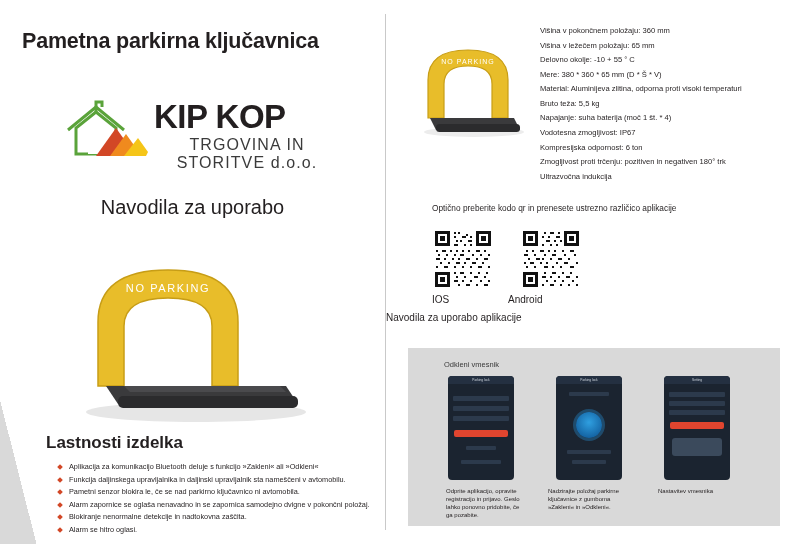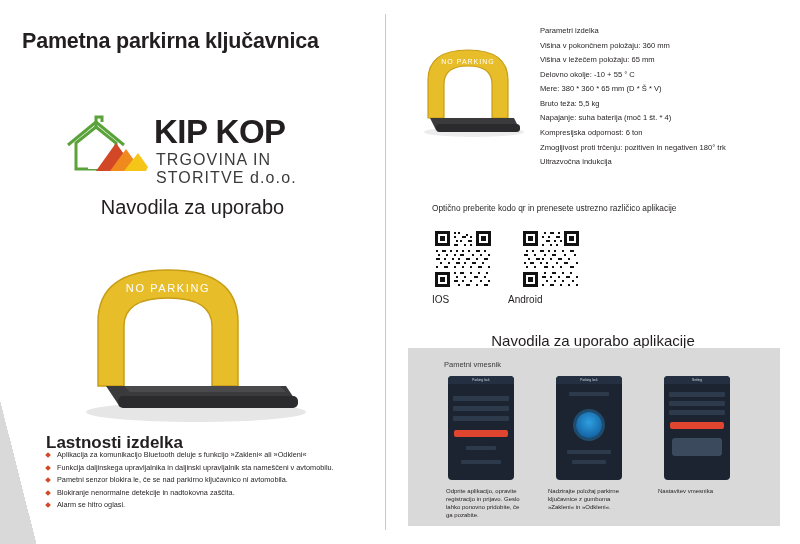--- a/index.html
+++ b/index.html
@@ -25,21 +25,21 @@
     position:absolute;left:0;top:0;width:385px;height:544px;
   }
   .title{
     position:absolute;left:22px;top:28px;width:350px;
     font-size:21.5px;font-weight:bold;line-height:1.24;
     letter-spacing:-0.2px;
   }
   .title .l2{display:block;padding-left:34px;}
   
   .logo-wrap{
-    position:absolute;left:66px;top:107px;width:272px;height:68px;
+    position:absolute;left:66px;top:92px;width:272px;height:68px;text-align:center;
   }
   .logo-mark{
     position:absolute;left:0;top:2px;width:86px;height:62px;
   }
   .logo-text{
     position:absolute;left:88px;top:6px;
     font-size:33px;font-weight:bold;letter-spacing:-0.5px;color:#231f20;
   }
   .logo-sub{
     position:absolute;left:90px;top:44px;
@@ -53,21 +53,21 @@
   .photo{
     position:absolute;left:36px;top:236px;width:310px;height:190px;
   }
   
   .feat-title{
     position:absolute;left:46px;top:433px;
     font-size:17px;font-weight:bold;color:#231f20;
   }
   .feat-list{
     position:absolute;left:46px;top:450px;width:318px;
-    margin:0;padding:0;list-style:none;
+    margin:12px;padding:0;list-style:none;
   }
   .feat-list li{
     position:relative;padding-left:11px;margin-bottom:3.5px;
     font-size:7.3px;line-height:1.25;color:#231f20;
   }
   .feat-list li::before{
     content:"";position:absolute;left:0;top:3px;
     width:4px;height:4px;background:#d24726;
     transform:rotate(45deg);
   }
@@ -103,22 +103,22 @@
   .qr-ios{left:0;top:0;}
   .qr-and{left:88px;top:0;}
   .qr-label{
     position:absolute;top:66px;width:62px;text-align:left;
     font-size:10px;color:#231f20;
   }
   .qr-label.ios{left:0;}
   .qr-label.and{left:76px;}
   
   .app-title{
-    position:absolute;left:0;top:332px;width:414px;text-align:center;
-    font-size:15px;color:#231f20;
+    position:absolute;left:0;top:312px;width:414px;text-align:left;
+    font-size:10px;color:#231f20;
   }
   .app-panel{
     position:absolute;left:22px;top:348px;width:372px;height:178px;
     background:#d9d9d9;
   }
   .panel-head{
     position:absolute;left:36px;top:12px;
     font-size:7.5px;color:#3a3a3a;
   }
   .phone{
@@ -202,47 +202,49 @@
         <rect x="82" y="160" width="180" height="12" rx="5" fill="#2b2b2d"></rect>
         <path d="M88 150 L244 150 L250 156 L94 156 Z" fill="#4a4a4d"></path>
       </svg>
     </div>
 
     <div class="feat-title">Lastnosti izdelka</div>
     <ul class="feat-list">
       <li>Aplikacija za komunikacijo Bluetooth deluje s funkcijo »Zakleni« ali »Odkleni«</li>
       <li>Funkcija daljinskega upravljalnika in daljinski upravljalnik sta nameščeni v avtomobilu.</li>
       <li>Pametni senzor blokira le, če se nad parkirno ključavnico ni avtomobila.</li>
+      <li>Alarm zapornice se oglaša nenavadno in se zapornica samodejno dvigne v pokončni položaj.</li>
       <li>Blokiranje nenormalne detekcije in nadtokovna zaščita.</li>
       <li>Alarm se hitro oglasi.</li>
     </ul>
 
     <div class="wedge"></div>
   </div>
 
   <div class="right">
 
     <div class="lockimg">
       <svg width="132" height="110" viewBox="0 0 132 110">
         <path d="M26 84 L26 46 Q26 16 66 16 Q106 16 106 46 L106 84 L90 84 L90 50 Q90 32 66 32 Q42 32 42 50 L42 84 Z" fill="#e8bd2a" stroke="#c79d16" stroke-width="1.2"></path>
         <text x="66" y="30" font-family="Liberation Sans, sans-serif" font-size="7" fill="#ffffff" text-anchor="middle" letter-spacing="1">NO PARKING</text>
         <ellipse cx="72" cy="98" rx="50" ry="5" fill="#ececec"></ellipse>
         <path d="M28 84 L112 84 L118 96 L34 96 Z" fill="#3a3a3c"></path>
         <rect x="34" y="90" width="84" height="8" rx="3.5" fill="#2b2b2d"></rect>
       </svg>
     </div>
 
     <div class="spec-list">
-      <div>Parametri izdelka</div>
       <div>Višina v pokončnem položaju: 360 mm</div>
       <div>Višina v ležečem položaju: 65 mm</div>
       <div>Delovno okolje: -10 + 55 ° C</div>
       <div>Mere: 380 * 360 * 65 mm (D * Š * V)</div>
+      <div>Material: Aluminijeva zlitina, odporna proti visoki temperaturi</div>
       <div>Bruto teža: 5,5 kg</div>
       <div>Napajanje: suha baterija (moč 1 št. * 4)</div>
+      <div>Vodotesna zmogljivost: IP67</div>
       <div>Kompresijska odpornost: 6 ton</div>
       <div>Zmogljivost proti trčenju: pozitiven in negativen 180° trk</div>
       <div>Ultrazvočna indukcija</div>
     </div>
 
     <div class="qr-intro">Optično preberite kodo qr in prenesete ustrezno različico aplikacije</div>
 
     <div class="qr-row">
       <div class="qr qr-ios">
         <svg width="62" height="62" viewBox="0 0 62 62">
@@ -403,21 +405,21 @@
           </g>
         </svg>
       </div>
       <div class="qr-label ios">IOS</div>
       <div class="qr-label and">Android</div>
     </div>
 
     <div class="app-title">Navodila za uporabo aplikacije</div>
 
     <div class="app-panel">
-      <div class="panel-head">Pametni vmesnik</div>
+      <div class="panel-head">Odkleni vmesnik</div>
 
       <div class="phone ph1">
         <div class="ph-bar">
           <span>Parking lock</span>
         </div>
         <div class="ph-row" style="top:20px;"></div>
         <div class="ph-row" style="top:30px;"></div>
         <div class="ph-row" style="top:40px;"></div>
         <div class="ph-btn" style="top:54px;"></div>
         <div class="ph-row" style="top:70px;width:30px;left:18px;height:4px;"></div>

